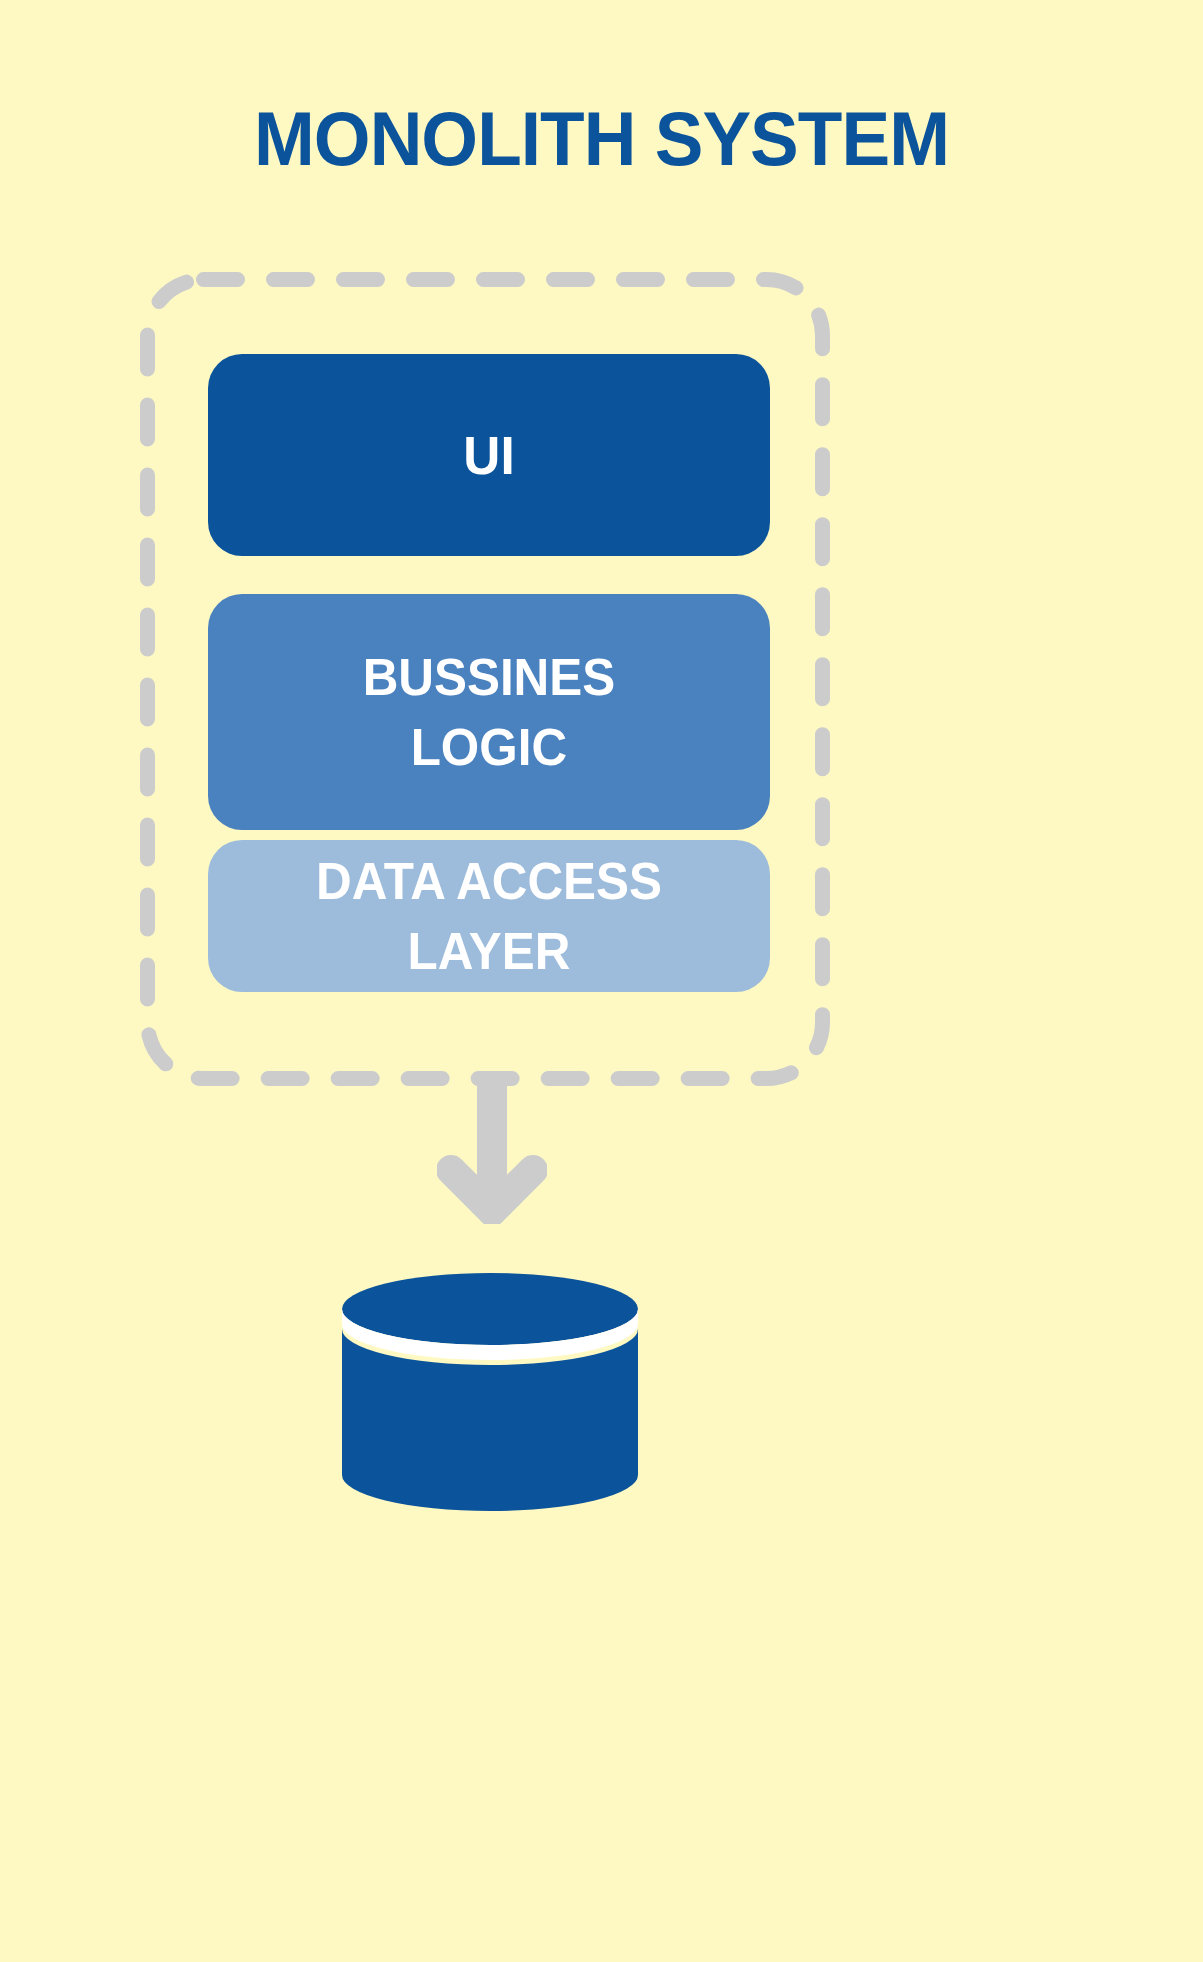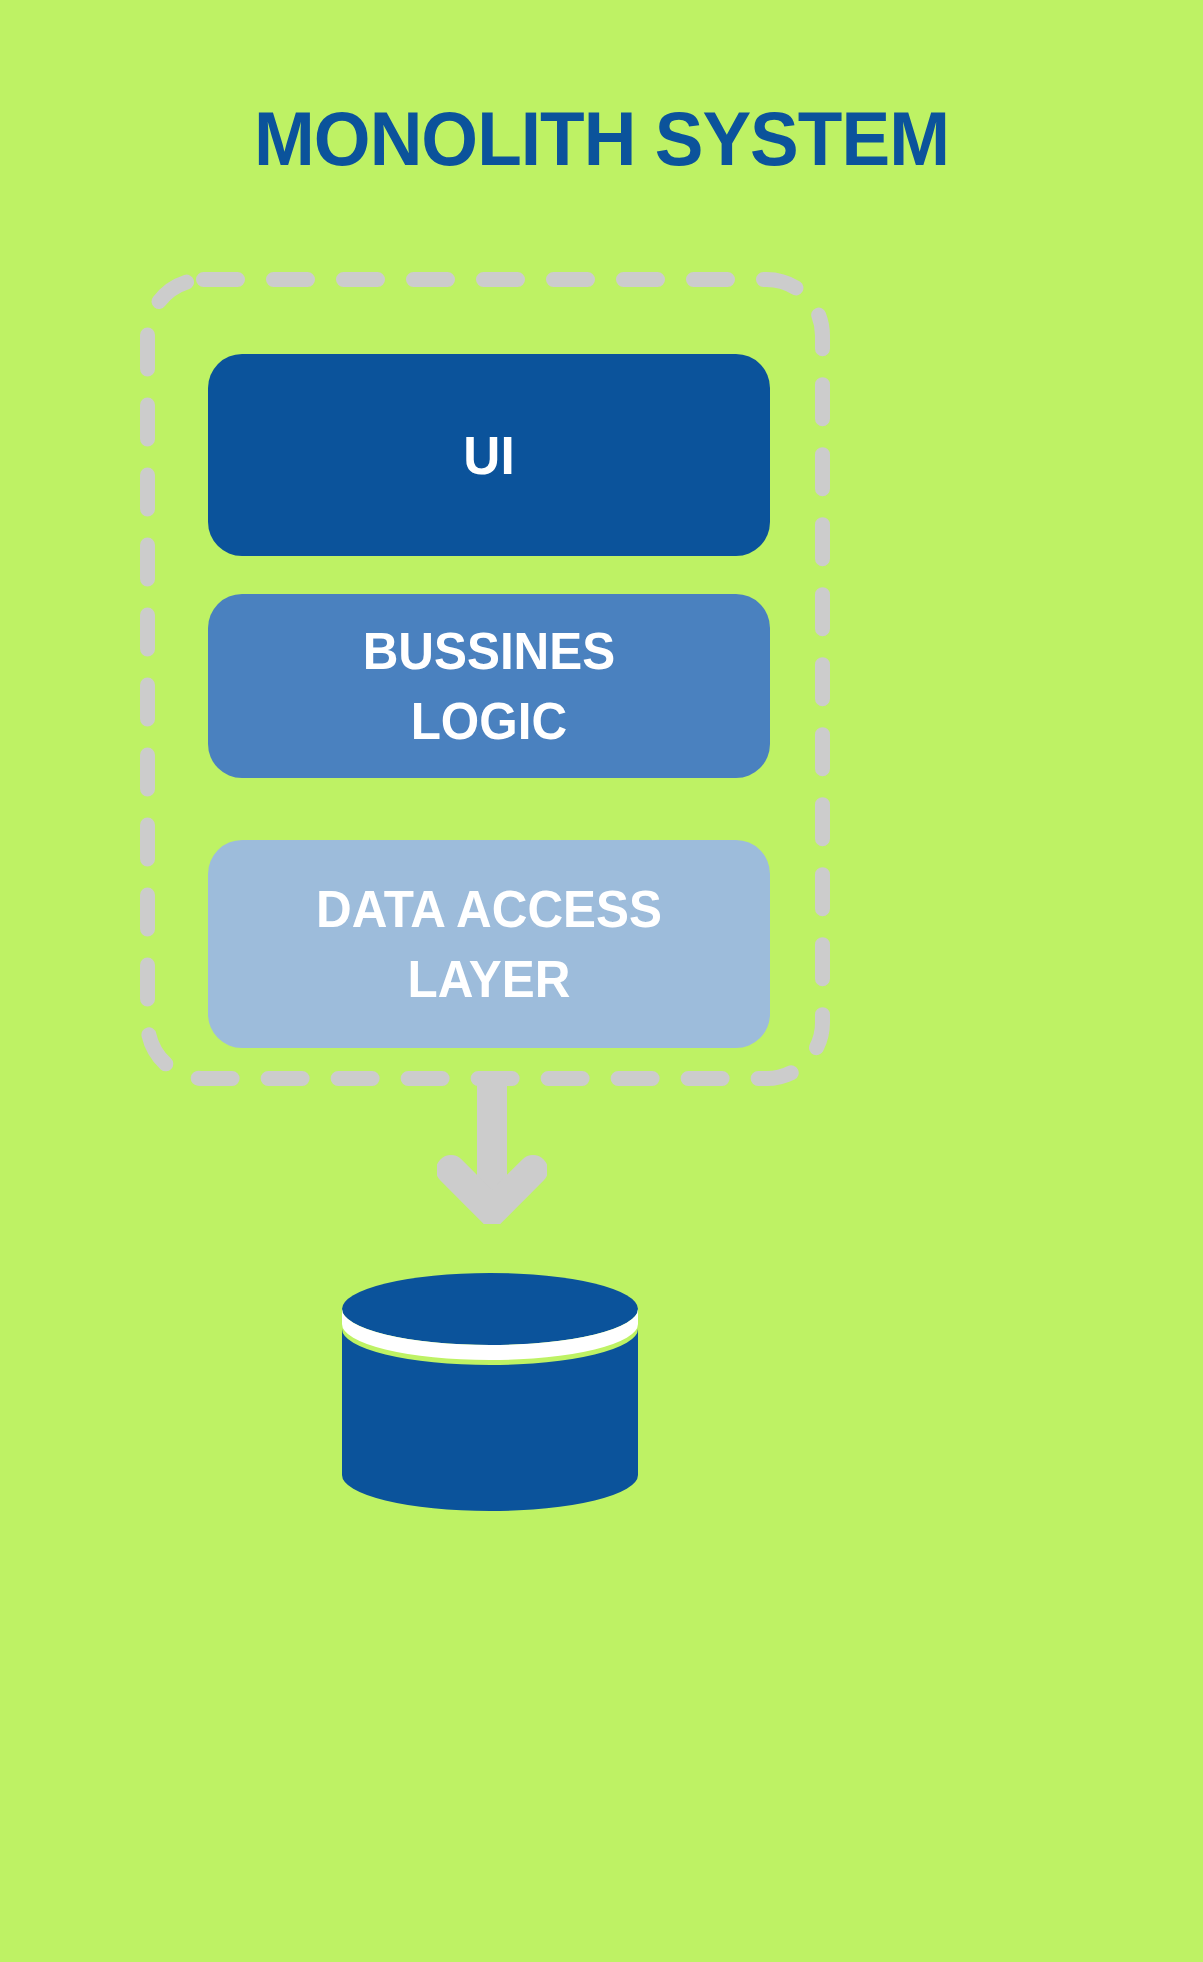--- a/index.html
+++ b/index.html
@@ -11,21 +11,21 @@
     width: 1203px;
     height: 1962px;
     position: relative;
     overflow: hidden;
     font-family: "Liberation Sans", sans-serif;
   }
 
   #page-root {
     position: absolute;
     inset: 0;
-    background: #bef264;
+    background: #fef9c3;
   }
 
   
   .diagram-title {
     position: absolute;
     left: 0;
     top: 96px;
     width: 1203px;
     text-align: center;
     font-family: "Liberation Sans", sans-serif;
@@ -89,29 +89,29 @@
   .layer-ui {
     top: 0px;
     height: 202px;
     background: #0b539b;
     font-size: 54px;
     line-height: 62px;
   }
 
   .layer-business {
     top: 240px;
-    height: 184px;
+    height: 236px;
     background: #4a81bf;
     font-size: 52px;
     line-height: 70px;
   }
 
   .layer-data {
     top: 486px;
-    height: 208px;
+    height: 152px;
     background: #9dbcdb;
     font-size: 52px;
     line-height: 70px;
   }
 
   
   .flow-arrow {
     position: absolute;
     left: 437px;
     top: 1078px;

